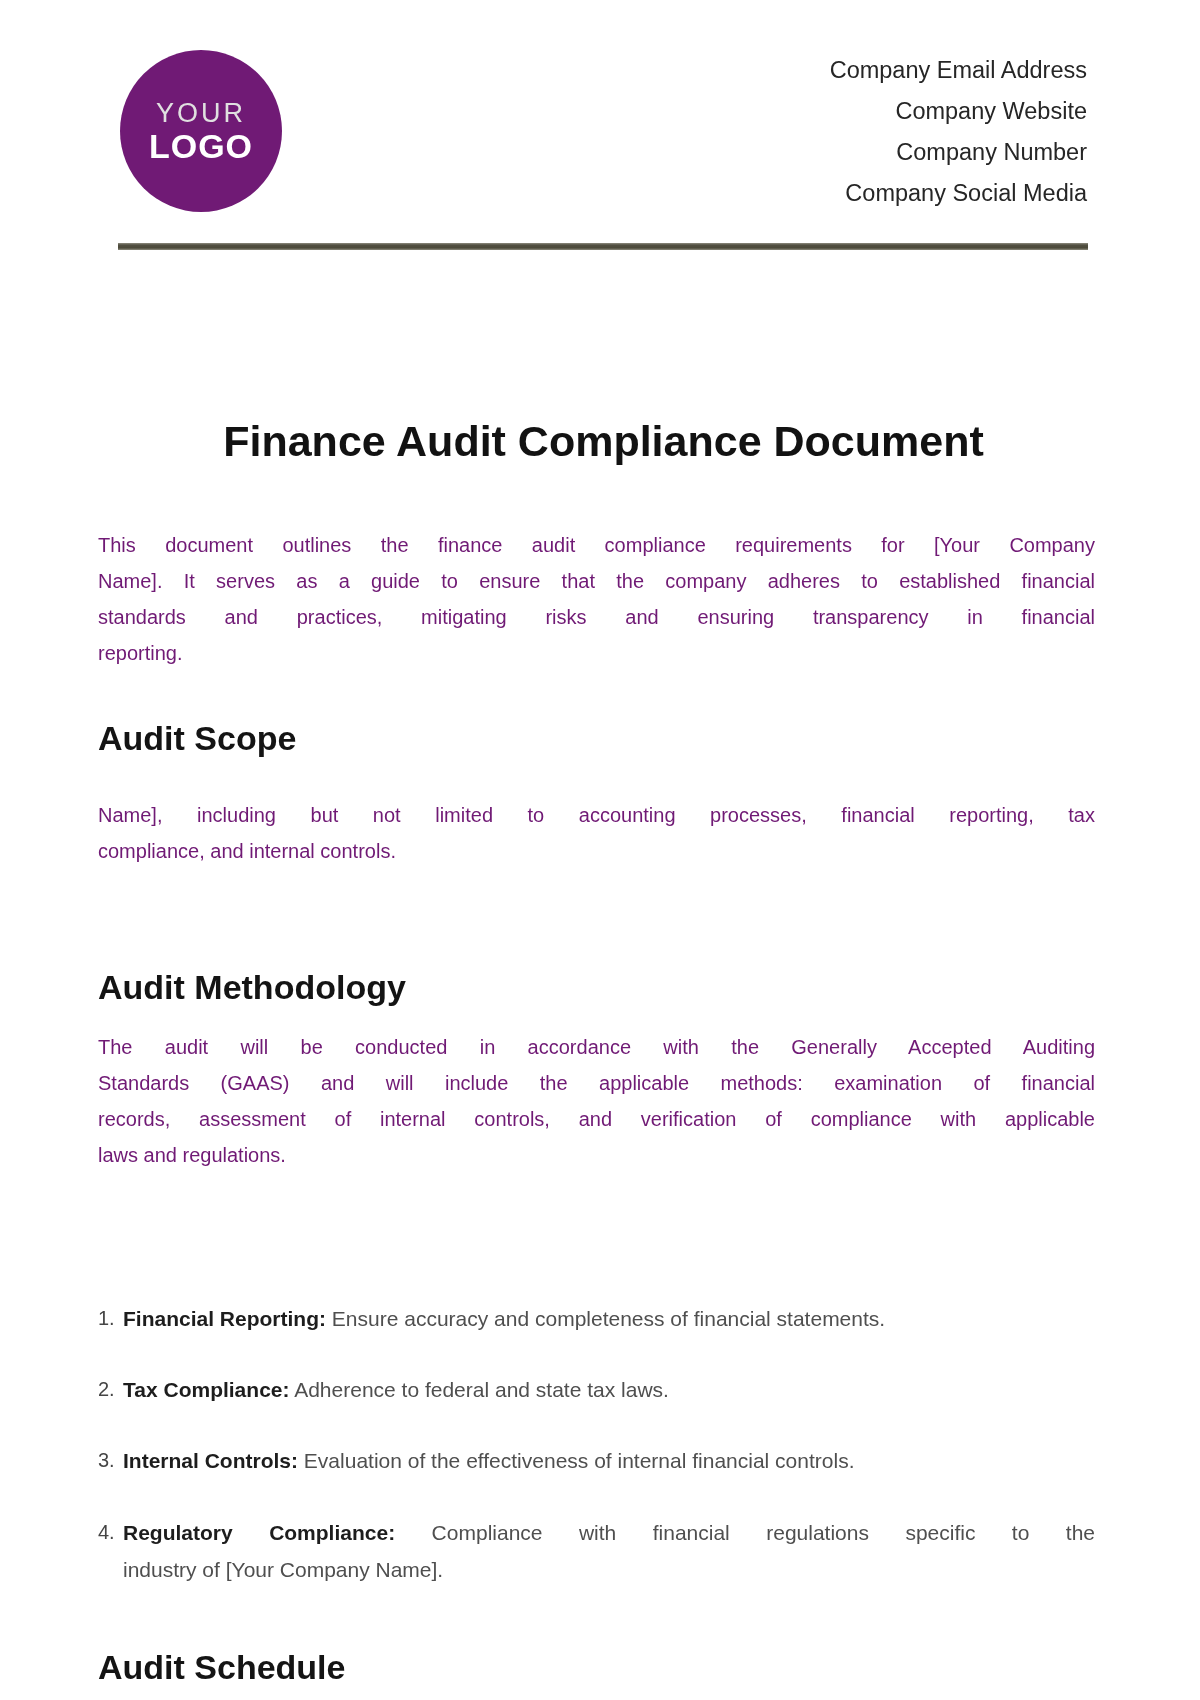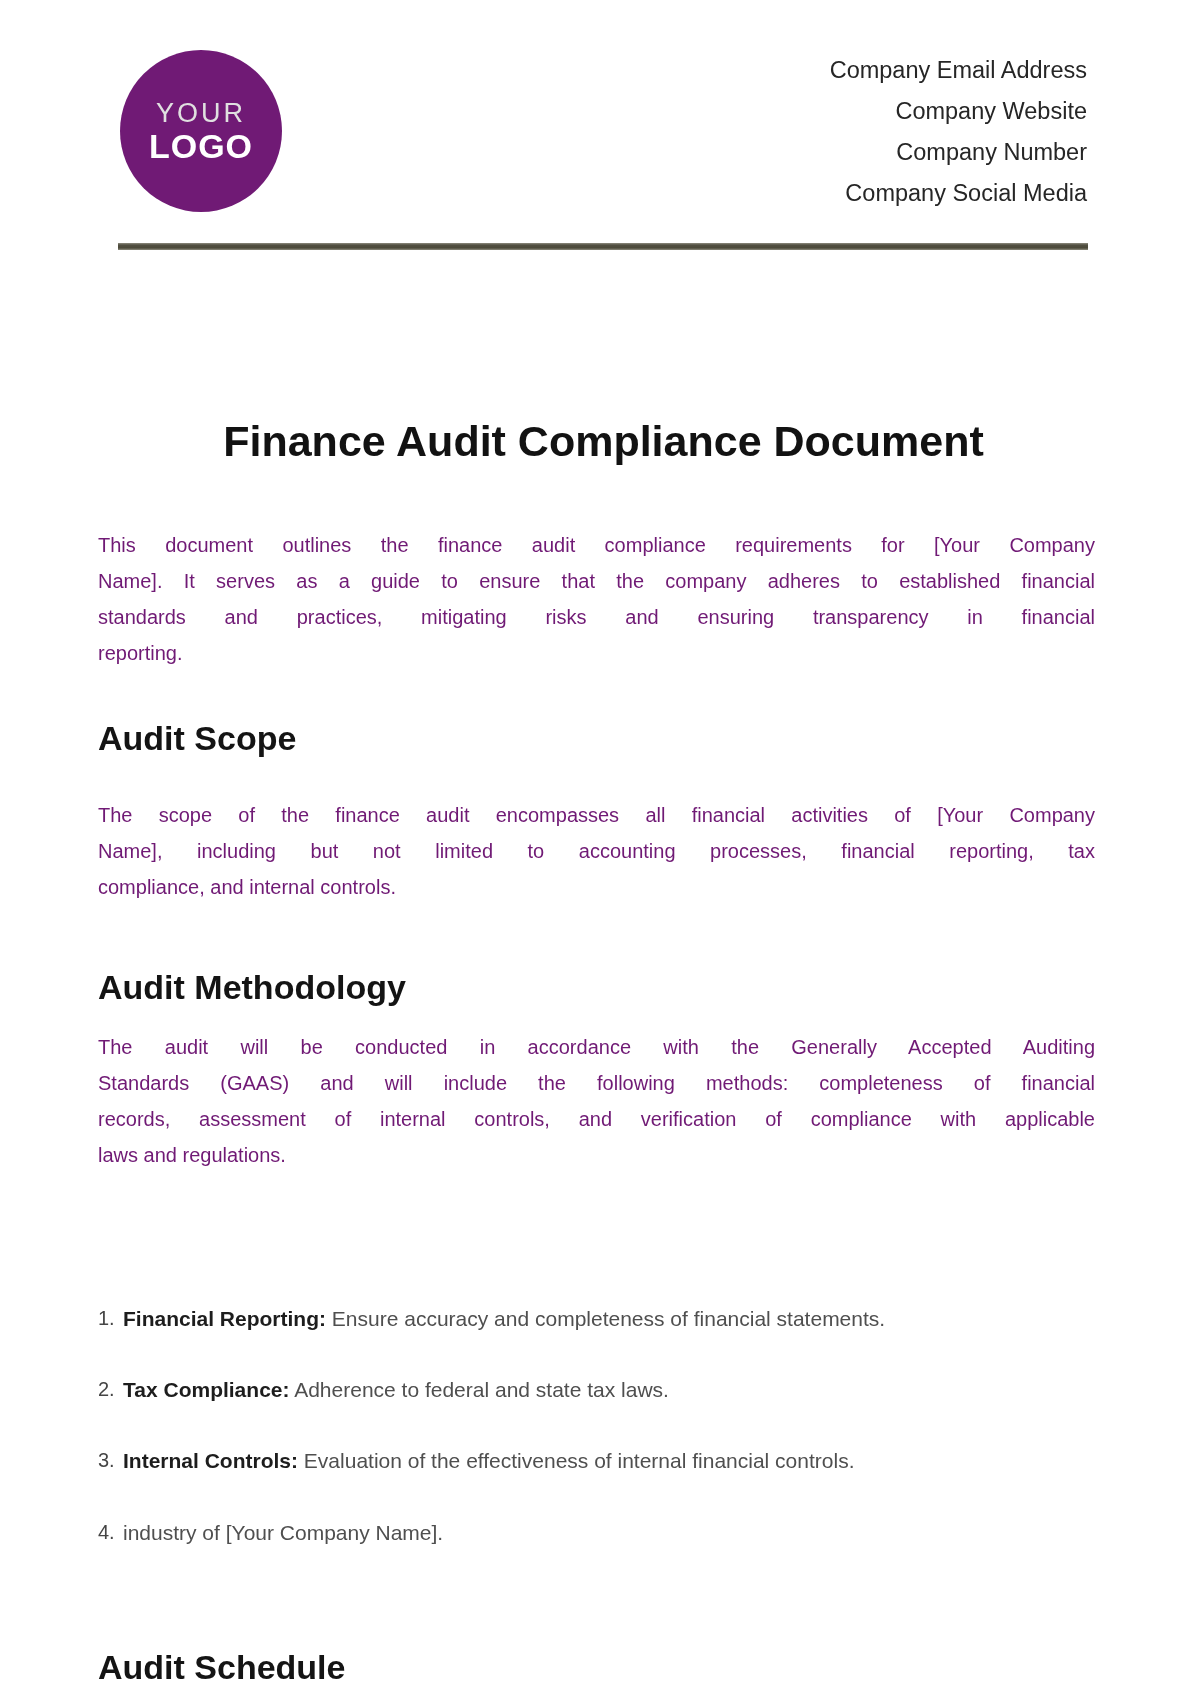--- a/index.html
+++ b/index.html
@@ -104,29 +104,28 @@
 
   <div class="para" id="intro-para">
     <div class="jl">This document outlines the finance audit compliance requirements for [Your Company</div>
     <div class="jl">Name]. It serves as a guide to ensure that the company adheres to established financial</div>
     <div class="jl">standards and practices, mitigating risks and ensuring transparency in financial</div>
     <div class="ll">reporting.</div>
   </div>
 
   <h2 class="section-heading" id="heading-scope">Audit Scope</h2>
   <div class="para" id="scope-para">
-    <div class="jl">The scope of the finance audit encompasses all financial activities of [Your Company</div>
     <div class="jl">Name], including but not limited to accounting processes, financial reporting, tax</div>
     <div class="ll">compliance, and internal controls.</div>
   </div>
 
   <h2 class="section-heading" id="heading-methodology">Audit Methodology</h2>
   <div class="para" id="methodology-para">
     <div class="jl">The audit will be conducted in accordance with the Generally Accepted Auditing</div>
-    <div class="jl">Standards (GAAS) and will include the following methods: completeness of financial</div>
+    <div class="jl">Standards (GAAS) and will include the applicable methods: examination of financial</div>
     <div class="jl">records, assessment of internal controls, and verification of compliance with applicable</div>
     <div class="ll">laws and regulations.</div>
   </div>
 
 
   <div class="list-item" id="item-1">
     <span class="num">1.</span>
     <div class="item-body">
       <b>Financial Reporting:</b>
       <span>Ensure accuracy and completeness of financial statements.</span>
@@ -145,20 +144,24 @@
     <span class="num">3.</span>
     <div class="item-body">
       <b>Internal Controls:</b>
       <span>Evaluation of the effectiveness of internal financial controls.</span>
     </div>
   </div>
 
   <div class="list-item" id="item-4">
     <span class="num">4.</span>
     <div class="item-body">
+      <div class="item-line-just">
+        <b>Regulatory Compliance:</b>
+        <span>Compliance with financial regulations specific to the</span>
+      </div>
       <div class="item-line-last">
         <span>industry of [Your Company Name].</span>
       </div>
     </div>
   </div>
 
   <h2 class="section-heading" id="heading-schedule">Audit Schedule</h2>
 
 </div>
 

